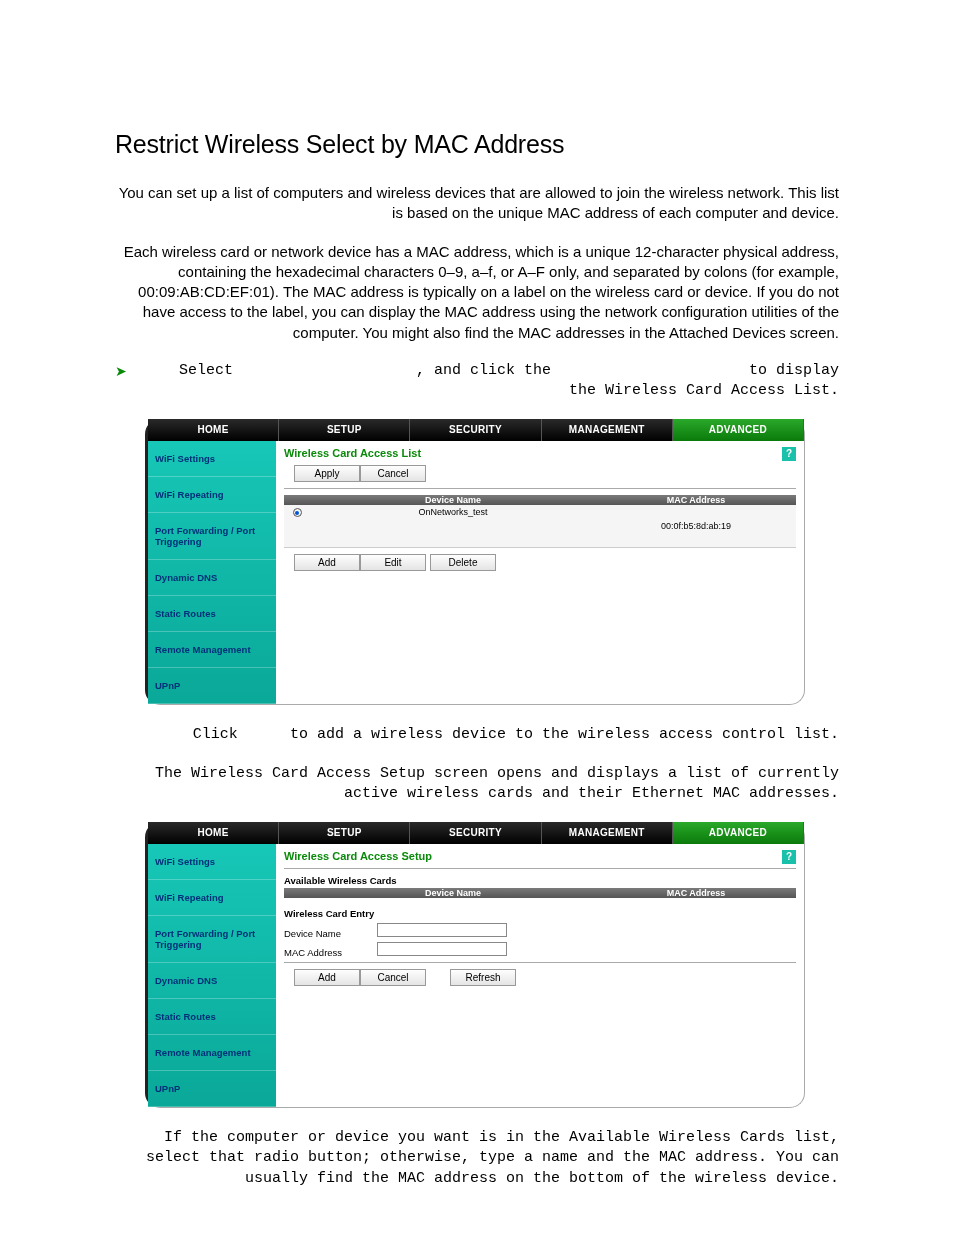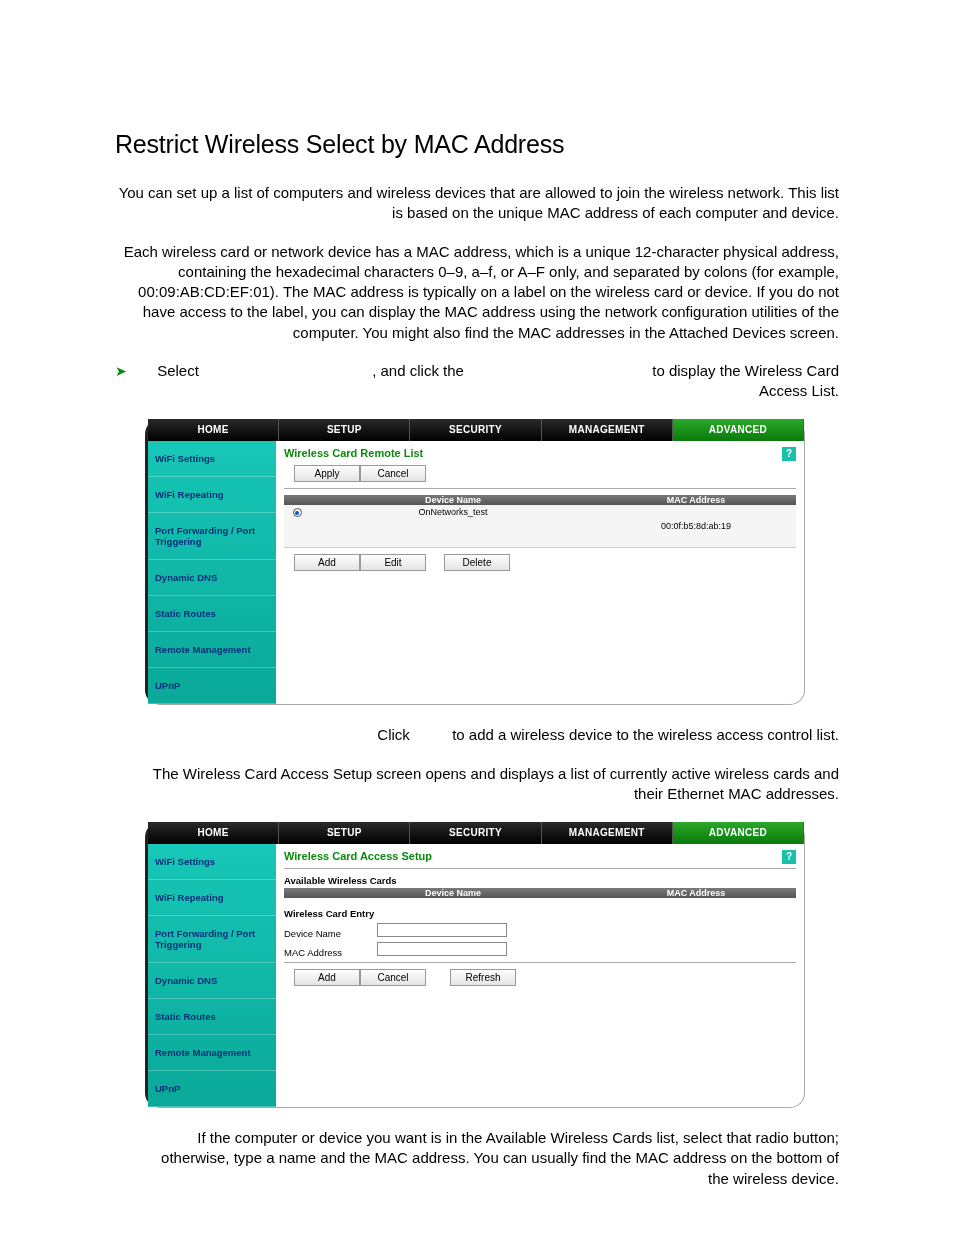--- a/index.html
+++ b/index.html
@@ -20,21 +20,21 @@
     letter-spacing: -0.2px;
   }
   p.body { font-size: 15px; line-height: 1.35; margin-bottom: 18px; text-align: right; }
   .step-arrow {
     position: absolute;
     left: 115px;
     top: 363px;
     color: #0a8a0a;
     font-size: 14px;
   }
-  .indented { margin-left: 30px; }
+  .indented { margin-left: 30px; font-family: Liberation Mono, monospace; }
   .step-heading { font-size: 15px; line-height: 1.4; margin-bottom: 8px; }
 
   
   .router {
     width: 660px;
     margin: 6px 0 20px 30px;
     border-left: 3px solid #222;
     border-right: 1px solid #aaa;
     border-bottom: 1px solid #aaa;
     background: #fff;
@@ -182,41 +182,41 @@
       <div class="item">WiFi Repeating</div>
       <div class="item">Port Forwarding / Port Triggering</div>
       <div class="item">Dynamic DNS</div>
       <div class="item">Static Routes</div>
       <div class="item">Remote Management</div>
       <div class="item">UPnP</div>
     </div>
     <div class="main">
       <div>
         <span class="help">?</span>
-        <div class="main-title">Wireless Card Remote List</div>
+        <div class="main-title">Wireless Card Access List</div>
       </div>
       <div class="btnrow" style="margin-left:10px">
         <span class="btn">Apply</span>
         <span class="btn">Cancel</span>
       </div>
       <div class="hr"></div>
       <div class="thead">
         <div class="c1"></div>
         <div class="c2">Device Name</div>
         <div class="c3">MAC Address</div>
       </div>
       <div class="trow">
         <div class="c1"><span class="radio checked"></span></div>
         <div class="c2">OnNetworks_test</div>
         <div class="c3">00:0f:b5:8d:ab:19</div>
       </div>
       <div class="btnrow" style="margin-top:6px;margin-left:10px">
         <span class="btn">Add</span>
         <span class="btn">Edit</span>
-        <span class="btn" style="margin-left:18px">Delete</span>
+        <span class="btn" style="margin-left:4px">Delete</span>
       </div>
       <div style="height:18px"></div>
     </div>
   </div>
 </div>
 
 <p class="body indented">
   <span>Click</span>
   <span style="display:inline-block;width:34px"></span>
   <span>to add a wireless device to the wireless access control list.</span>

